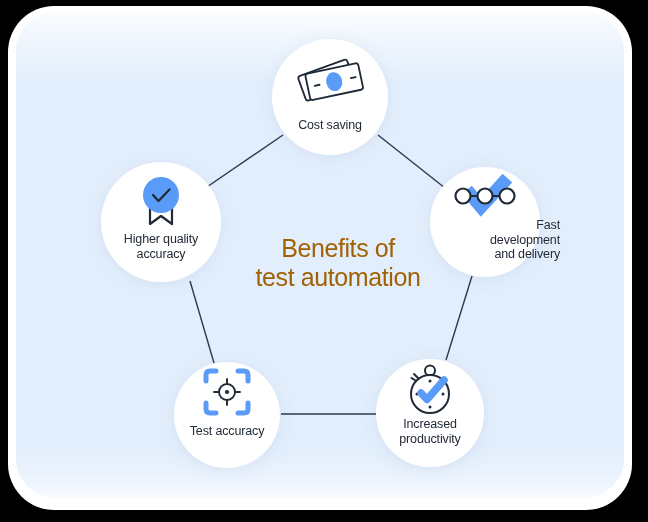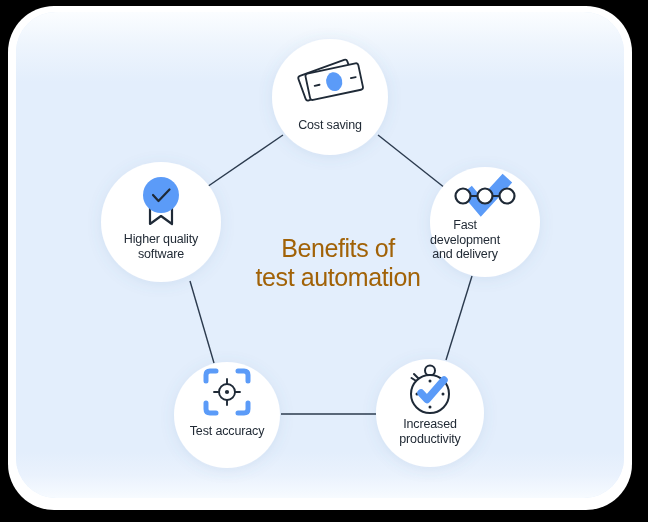--- a/index.html
+++ b/index.html
@@ -180,25 +180,25 @@
       </g>
 
       <g transform="translate(161,197)">
         <path d="M -11 5 L -11 27 L 0 19 L 11 27 L 11 5 Z" fill="#ffffff" stroke="#1f2a37" stroke-width="2.2" stroke-linejoin="round"></path>
         <circle cx="0" cy="-2" r="18" fill="#5b9bf8"></circle>
         <path d="M -8 -2 L -2.5 4 L 8.5 -7.5" fill="none" stroke="#1f2a37" stroke-width="2.2" stroke-linecap="round" stroke-linejoin="round"></path>
       </g>
     </svg>
 
     <div class="node-label" style="left:322px; top:112px; width:140px;">Cost saving</div>
-    <div class="node-label" style="left:457px; top:212px; width:150px;">Fast
+    <div class="node-label" style="left:477px; top:212px; width:150px;text-align:right;">Fast
 development
 and delivery</div>
     <div class="node-label" style="left:422px; top:411px; width:150px;">Increased
 productivity</div>
     <div class="node-label" style="left:219px; top:418px; width:150px;">Test accuracy</div>
     <div class="node-label" style="left:153px; top:226px; width:150px;">Higher quality
-software</div>
+accuracy</div>
 
     <div id="center-title">Benefits of
 test automation</div>
   </div>
 </div>
 
 </body></html>

